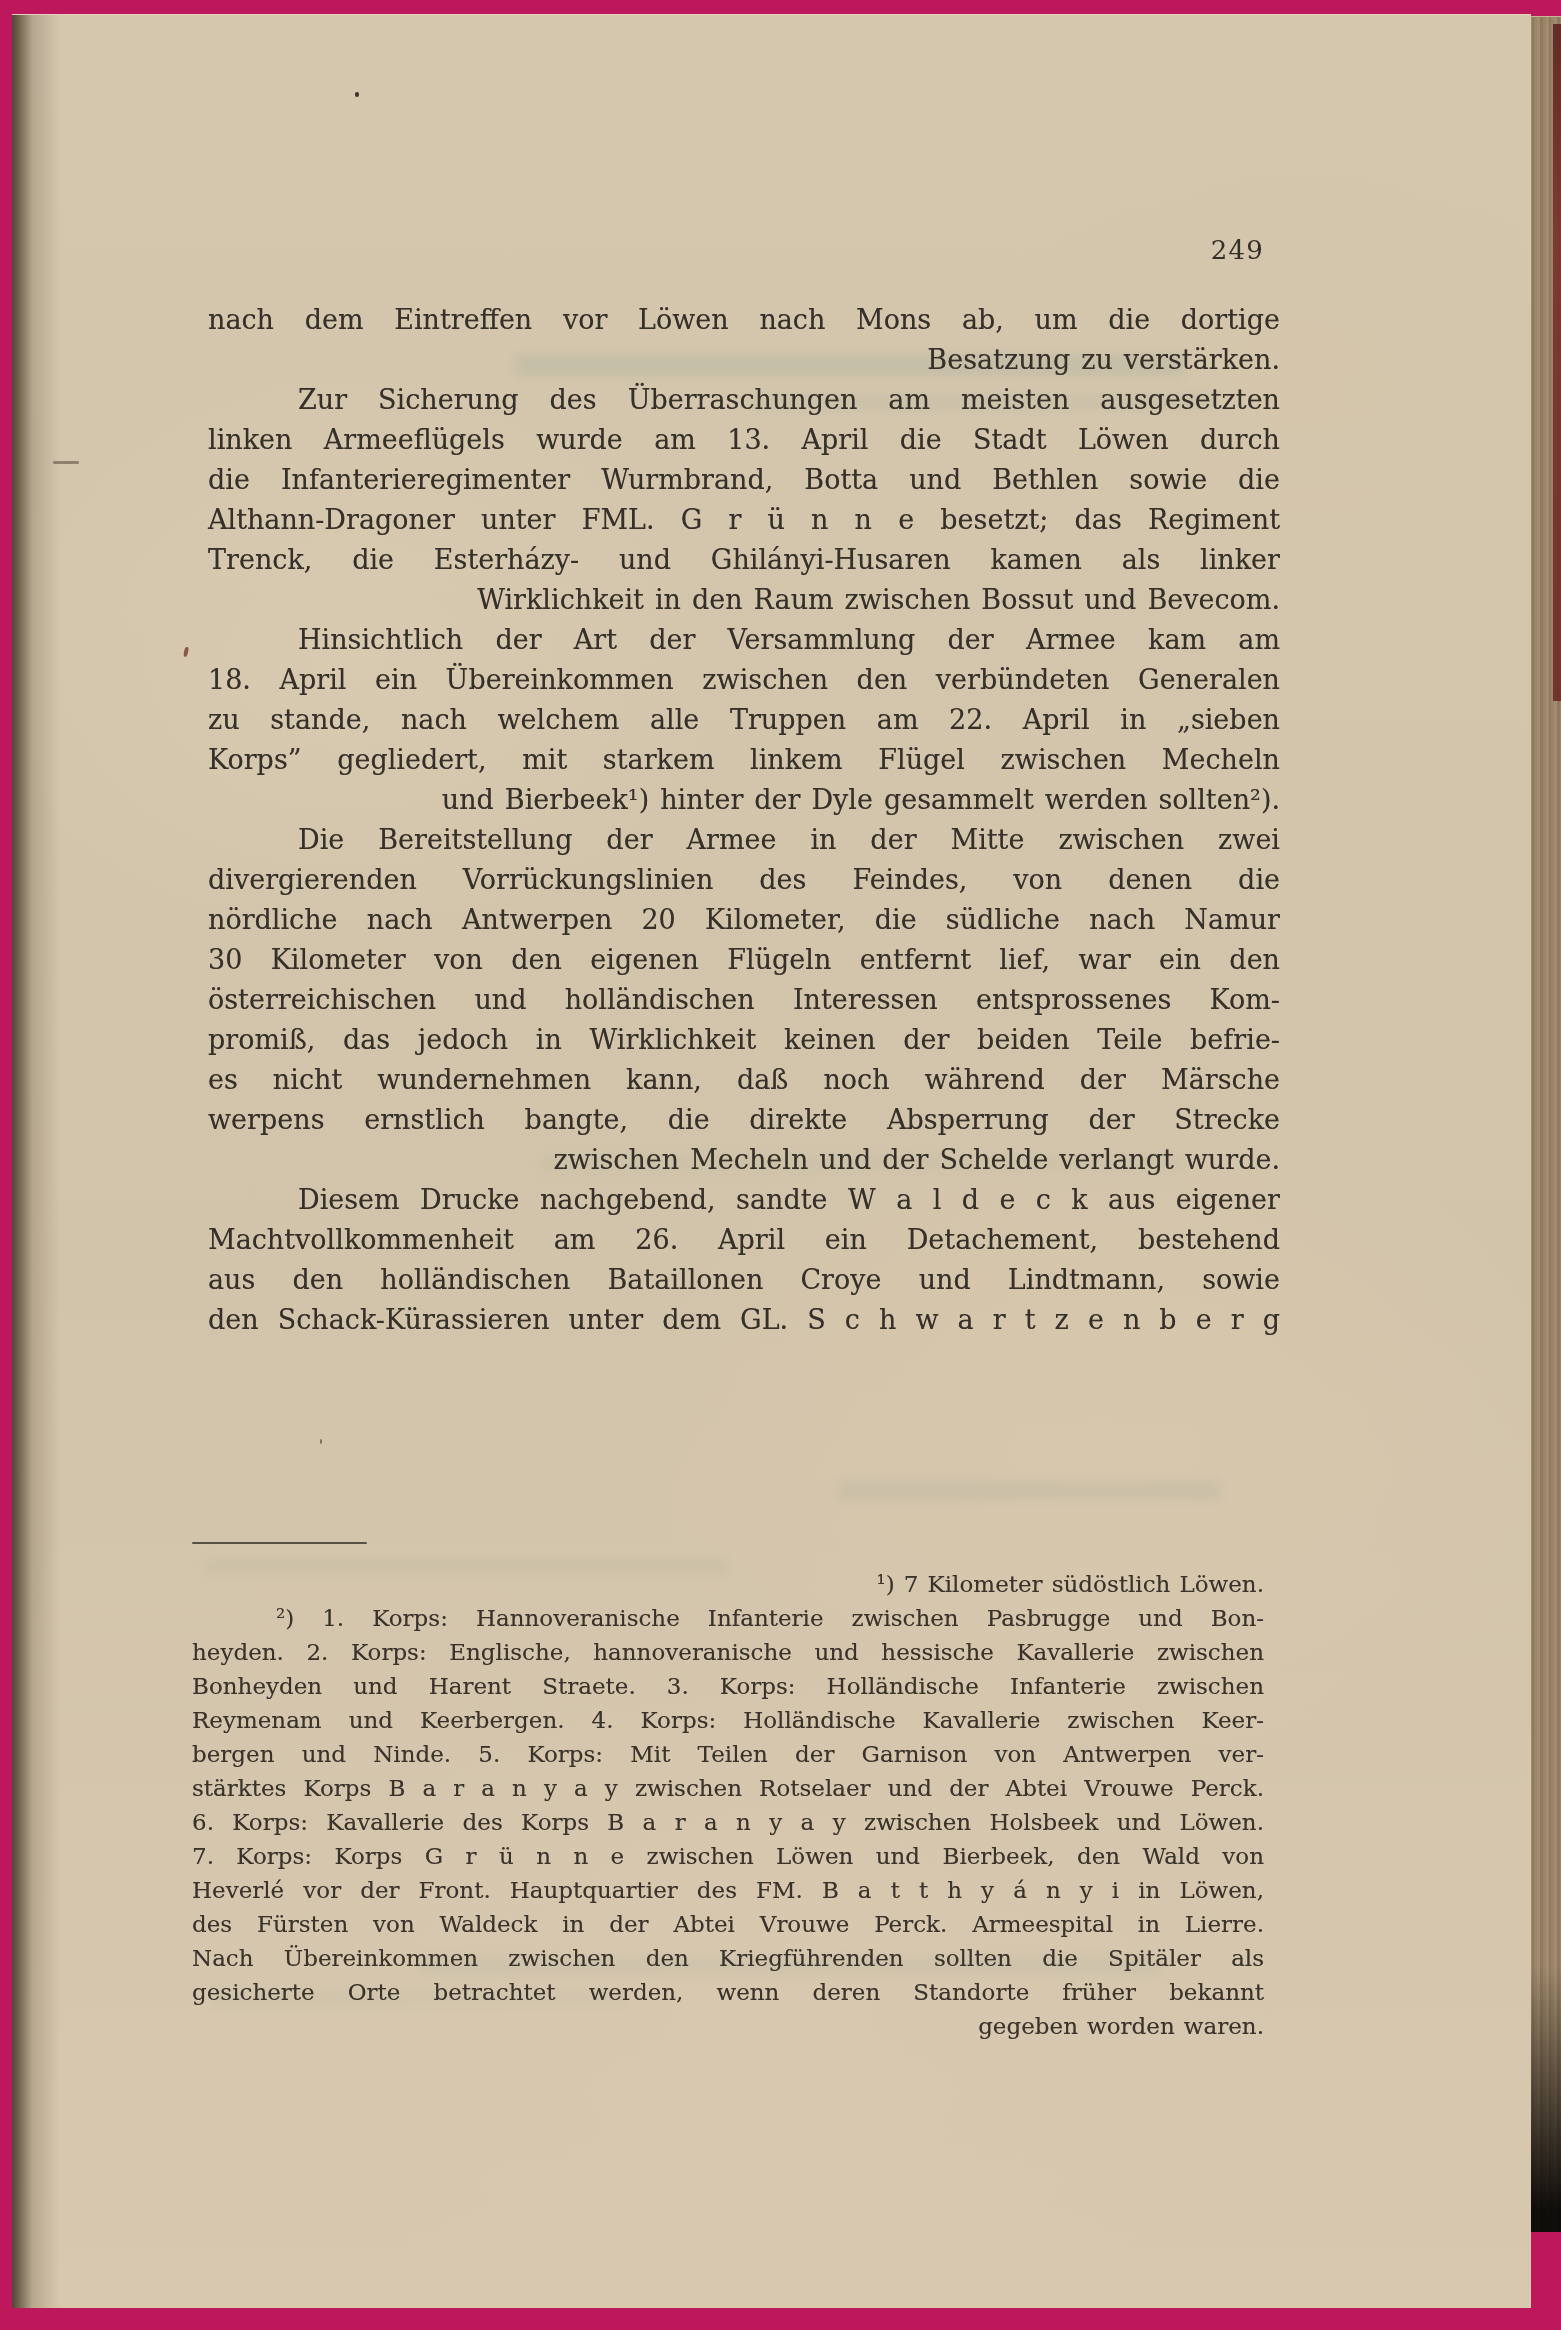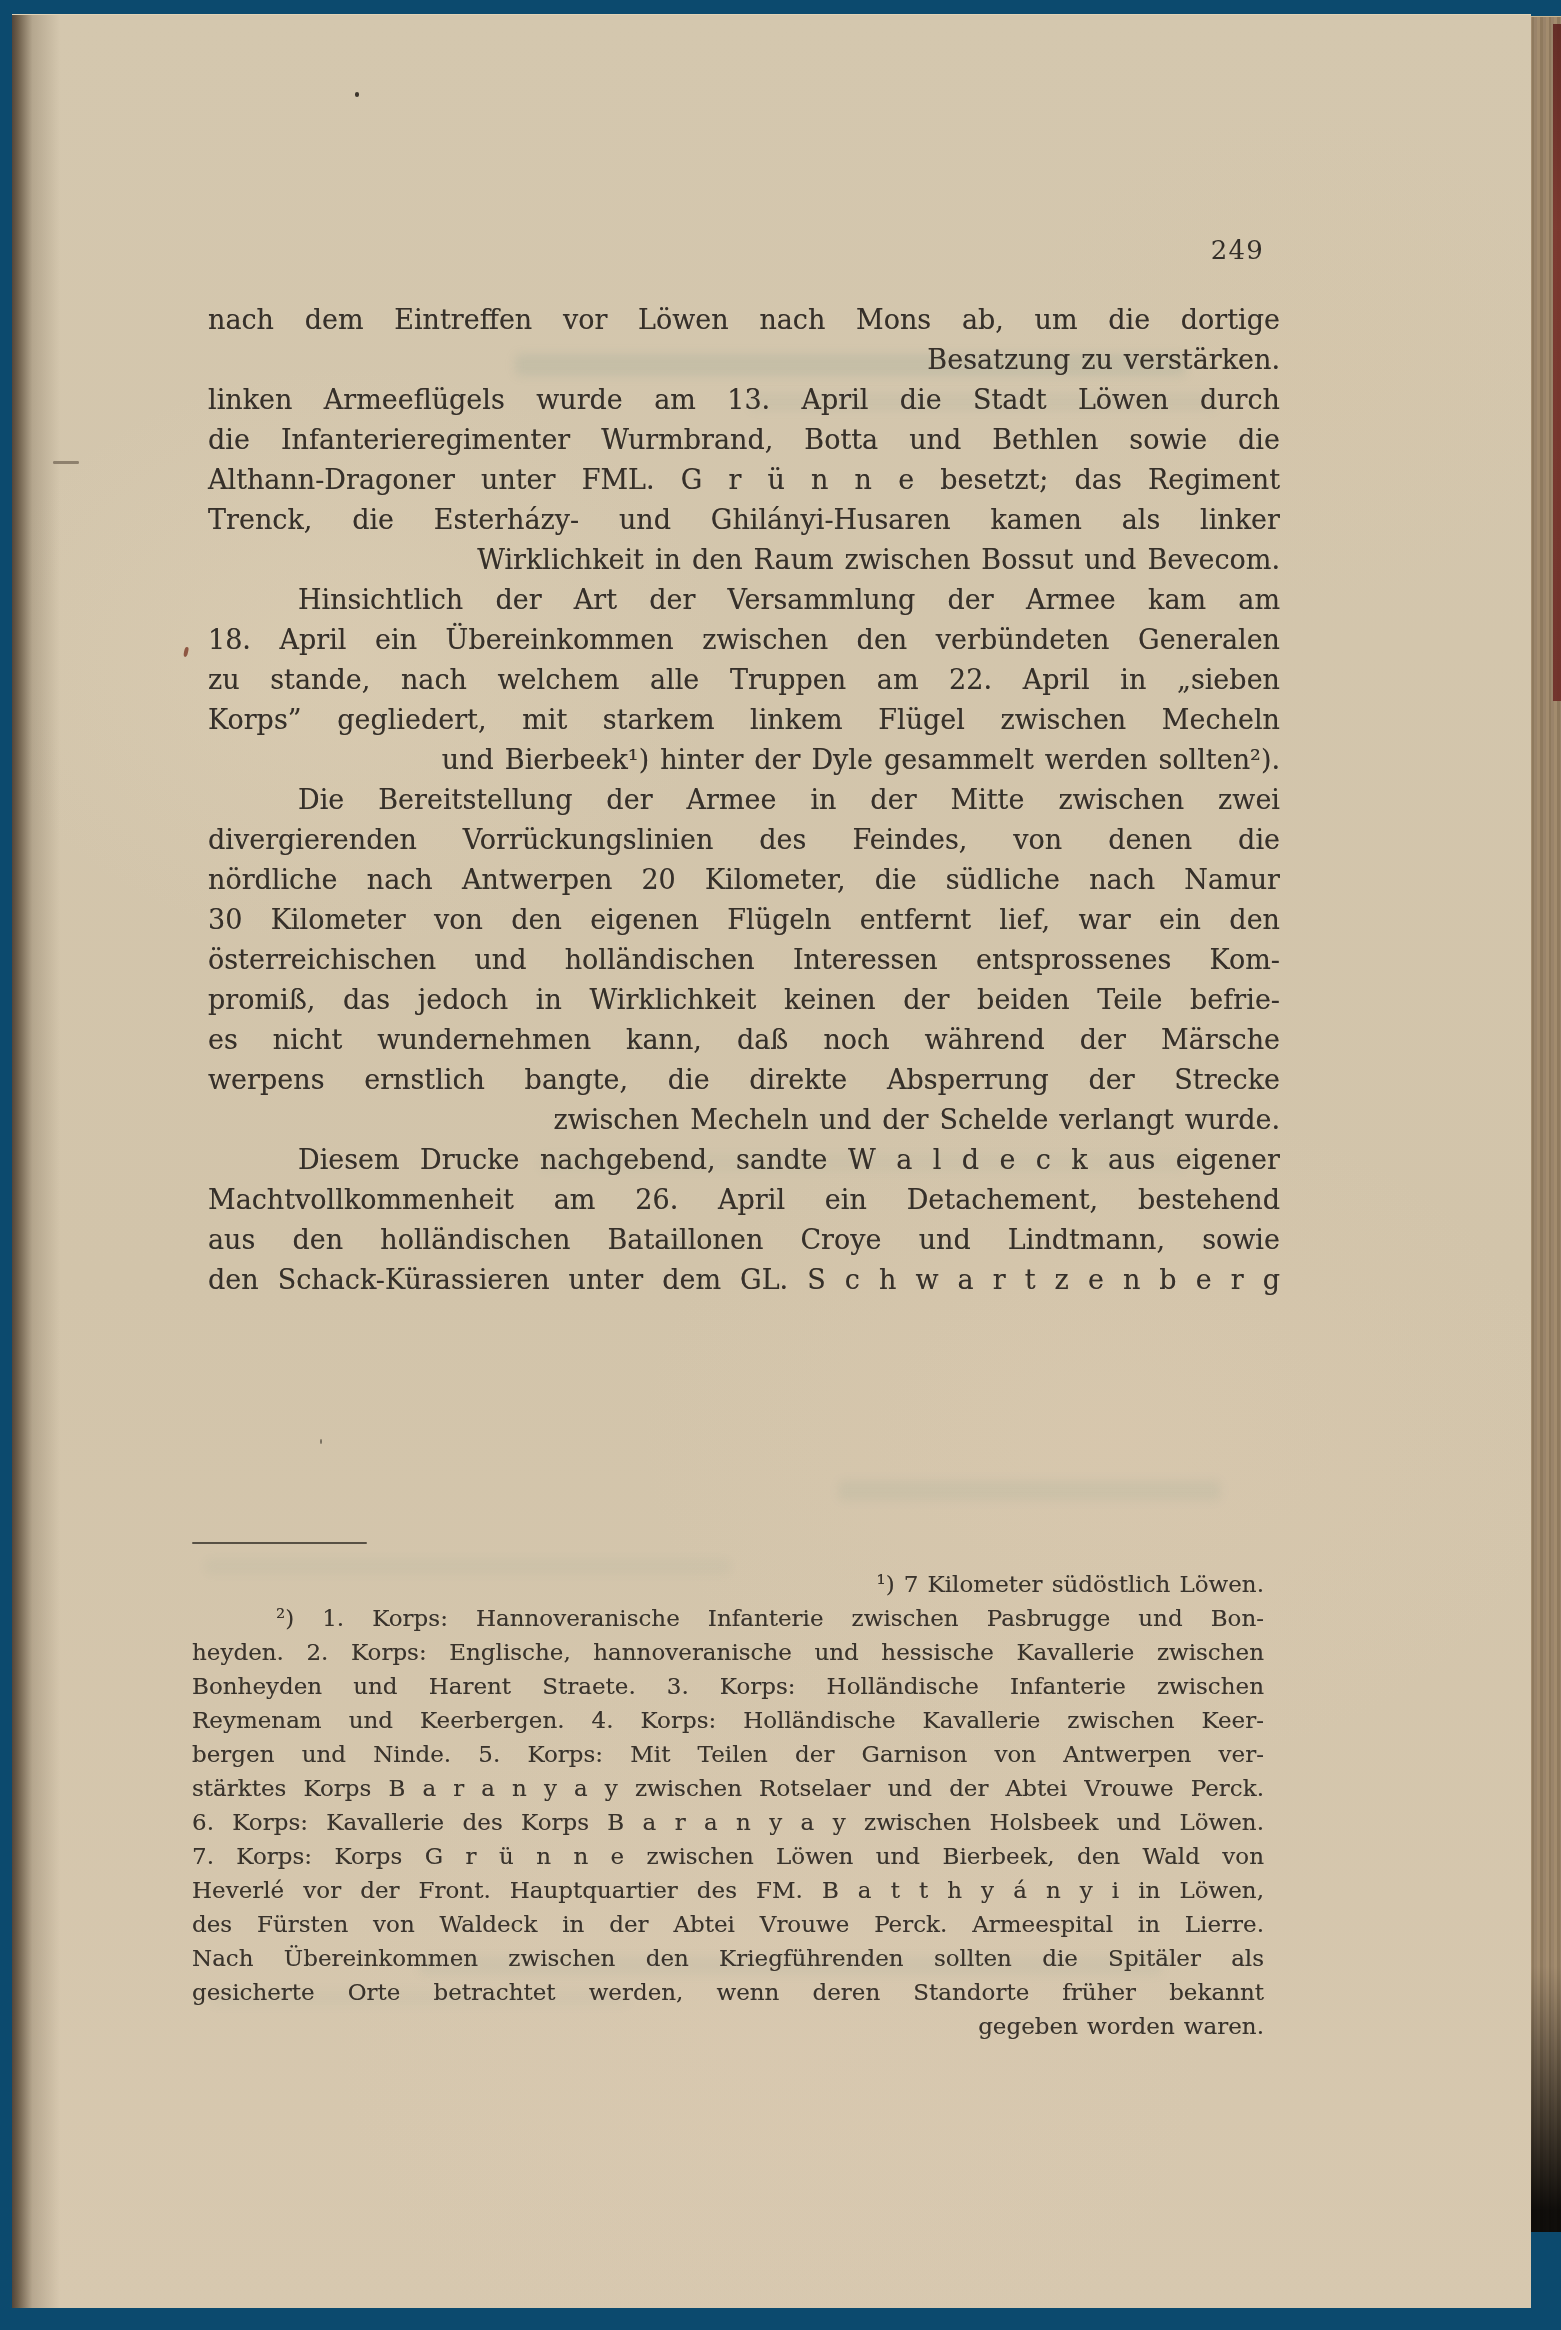--- a/index.html
+++ b/index.html
@@ -1,18 +1,18 @@
 <!DOCTYPE html>
 <html style="font-size:9.6px"><head>
 <meta charset="utf-8">
 <style>
   html,body{margin:0;padding:0;background:#0b0906;}
   body{width:1562px;height:2330px;position:relative;overflow:hidden;
        font-family:"DejaVu Serif","Liberation Serif",serif;}
-  .scan{position:absolute;inset:0;background:#0c4a6e;}
+  .scan{position:absolute;inset:0;background:#be185d;}
 
   
   .fore-edge{position:absolute;left:1528px;top:15.6px;width:34px;height:2215px;
     background:
       linear-gradient(180deg, rgba(0,0,0,0) 0%, rgba(0,0,0,0) 88%, rgba(0,0,0,.9) 99%),
       repeating-linear-gradient(90deg,#a38c6e 0 3px,#8f7a5e 3px 5.4px,#9a846a 5.4px 8.4px);
     border-top:1.8px solid #c9b794;border-left:1.2px solid #3f362b;}
   .cover-edge{position:absolute;left:1553px;top:24px;width:9px;height:677px;
     background:linear-gradient(180deg,#5e231f,#78312a 30%,#6d2b26);opacity:.9;}
 
@@ -78,20 +78,21 @@
     <div class="speck" style="left:343px;top:77px;width:4.2px;height:4.2px;"></div>
     <div class="speck" style="left:308px;top:1424px;width:2.4px;height:4.8px;opacity:.6;"></div>
     <div class="dash-artifact" style="left:41px;top:446px;width:26px;height:3px;"></div>
     <div class="comma-artifact" style="left:172px;top:632px;"></div>
 
     <div class="pagenum">249</div>
 
     <div class="textblock">
       <div class="bline jl">nach dem Eintreffen vor Löwen nach Mons ab, um die dortige</div>
       <div class="bline ll">Besatzung zu verstärken.</div>
+      <div class="bline jl ind">Zur Sicherung des Überraschungen am meisten ausgesetzten</div>
       <div class="bline jl">linken Armeeflügels wurde am 13. April die Stadt Löwen durch</div>
       <div class="bline jl">die Infanterieregimenter Wurmbrand, Botta und Bethlen sowie die</div>
       <div class="bline jl">Althann-Dragoner unter FML. G r ü n n e  besetzt; das Regiment</div>
       <div class="bline jl">Trenck, die Esterházy- und Ghilányi-Husaren kamen als linker</div>
       <div class="bline ll">Wirklichkeit in den Raum zwischen Bossut und Bevecom.</div>
       <div class="bline jl ind">Hinsichtlich der Art der Versammlung der Armee kam am</div>
       <div class="bline jl">18. April ein Übereinkommen zwischen den verbündeten Generalen</div>
       <div class="bline jl">zu stande, nach welchem alle Truppen am 22. April in „sieben</div>
       <div class="bline jl">Korps” gegliedert, mit starkem linkem Flügel zwischen Mecheln</div>
       <div class="bline ll">und Bierbeek¹) hinter der Dyle gesammelt werden sollten²).</div>

